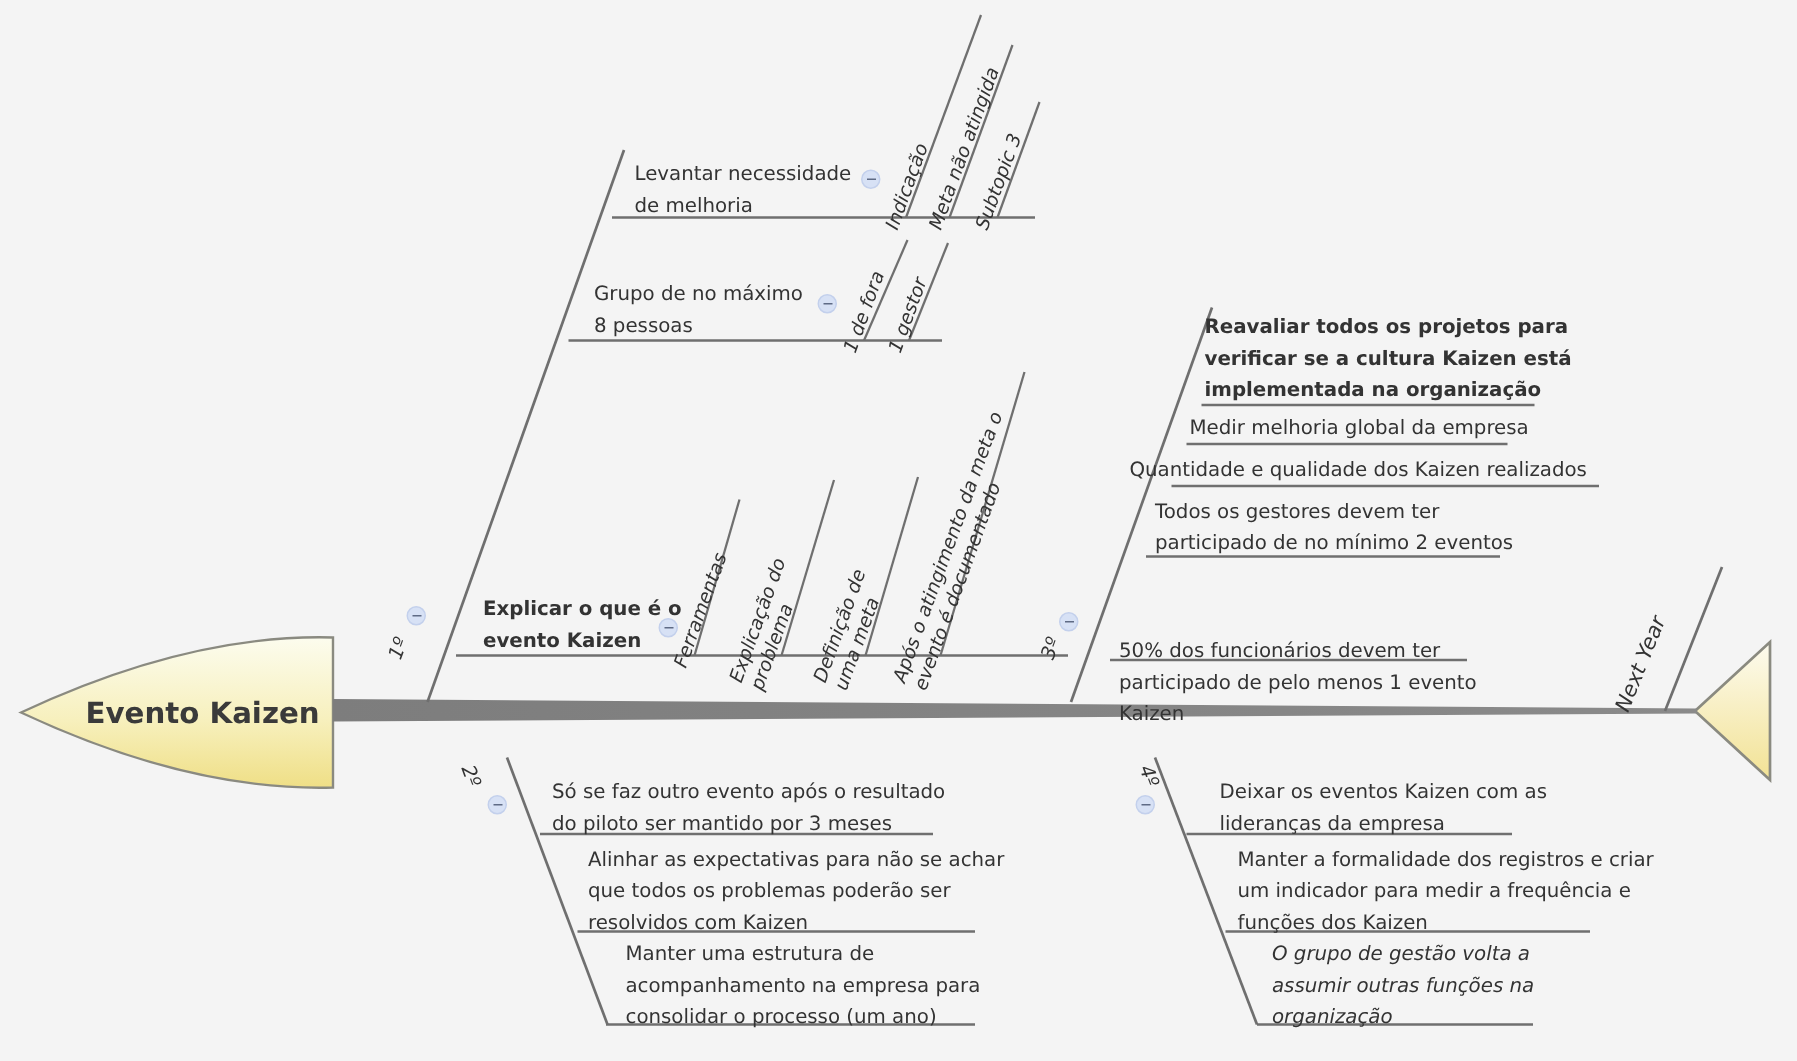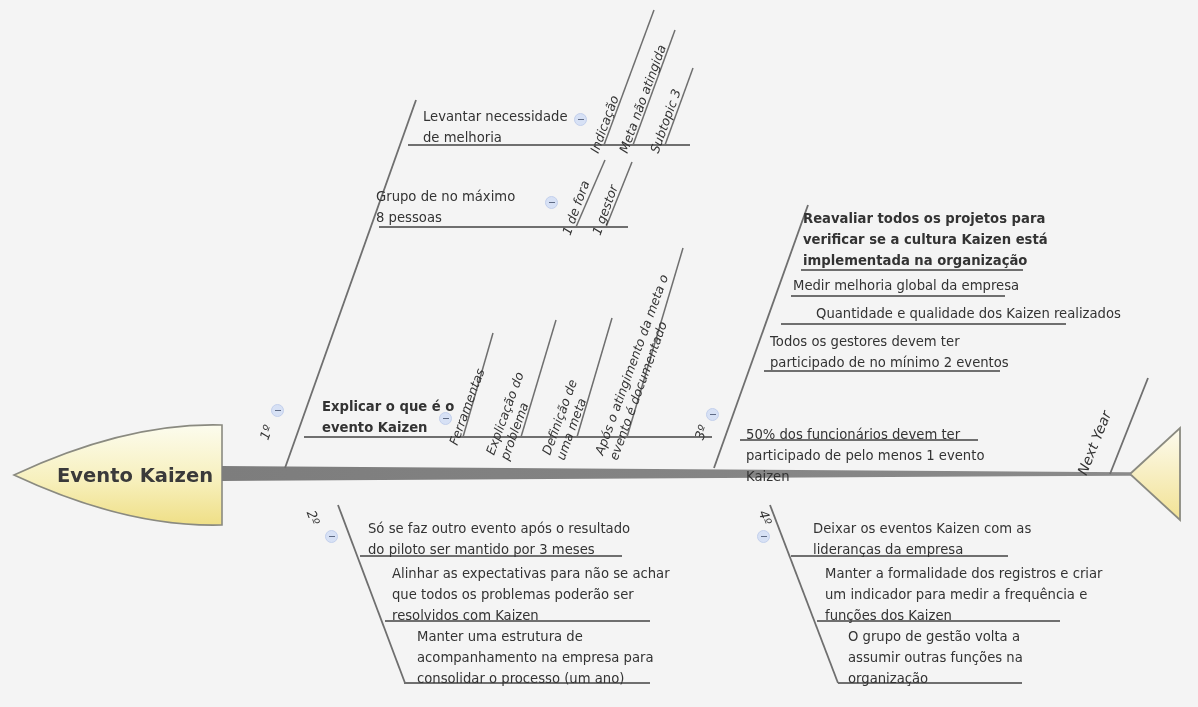--- a/index.html
+++ b/index.html
@@ -147,21 +147,21 @@
   <div class="tog" style="left:271px; top:404px;"></div>
   <div class="tog" style="left:706px; top:408px;"></div>
   <div class="tog" style="left:325px; top:530px;"></div>
   <div class="tog" style="left:757px; top:530px;"></div>
   <div class="tog" style="left:574px; top:113px;"></div>
   <div class="tog" style="left:545px; top:196px;"></div>
   <div class="tog" style="left:439px; top:412px;"></div>
 
   <div class="lbl" style="left:423px; top:106px;">Levantar necessidade
 de melhoria</div>
-  <div class="lbl" style="left:376px; top:186px;">Grupo de no máximo
+  <div class="lbl" style="left:396px; top:186px;">Grupo de no máximo
 8 pessoas</div>
   <div class="lbl" style="left:322px; top:396px;font-weight:bold;">Explicar o que é o
 evento Kaizen</div>
 
   <div class="rot" style="left:601px; top:140px; transform:rotate(-70deg);">Indicação</div>
   <div class="rot" style="left:630px; top:140px; transform:rotate(-70deg);">Meta não atingida</div>
   <div class="rot" style="left:661px; top:140px; transform:rotate(-70deg);">Subtopic 3</div>
 
   <div class="rot" style="left:573px; top:222px; transform:rotate(-70deg);">1 de fora</div>
   <div class="rot" style="left:603px; top:222px; transform:rotate(-70deg);">1 gestor</div>
@@ -171,40 +171,40 @@
 problema</div>
   <div class="rot" style="left:567px; top:432px; transform:rotate(-70deg);">Definição de
 uma meta</div>
   <div class="rot" style="left:620px; top:432px; transform:rotate(-70deg);">Após o atingimento da meta o
 evento é documentado</div>
 
   <div class="lbl c" style="left:803px; top:208px; width:218px;font-weight:bold;">Reavaliar todos os projetos para
 verificar se a cultura Kaizen está
 implementada na organização</div>
   <div class="lbl c" style="left:793px; top:275px; width:210px;">Medir melhoria global da empresa</div>
-  <div class="lbl c" style="left:816px; top:303px; width:281px;">Quantidade e qualidade dos Kaizen realizados</div>
+  <div class="lbl c" style="left:753px; top:303px; width:281px;">Quantidade e qualidade dos Kaizen realizados</div>
   <div class="lbl" style="left:770px; top:331px;">Todos os gestores devem ter
 participado de no mínimo 2 eventos</div>
   <div class="lbl" style="left:746px; top:378px;margin-top:46px;">50% dos funcionários devem ter
 participado de pelo menos 1 evento
 Kaizen</div>
 
   <div class="lbl" style="left:368px; top:518px;">Só se faz outro evento após o resultado
 do piloto ser mantido por 3 meses</div>
   <div class="lbl" style="left:392px; top:563px;">Alinhar as expectativas para não se achar
 que todos os problemas poderão ser
 resolvidos com Kaizen</div>
   <div class="lbl" style="left:417px; top:626px;">Manter uma estrutura de
 acompanhamento na empresa para
 consolidar o processo (um ano)</div>
 
   <div class="lbl" style="left:801px; top:518px;margin-left:12px;">Deixar os eventos Kaizen com as
 lideranças da empresa</div>
   <div class="lbl" style="left:825px; top:563px;">Manter a formalidade dos registros e criar
 um indicador para medir a frequência e
 funções dos Kaizen</div>
-  <div class="lbl" style="left:848px; top:626px;">O grupo de gestão volta a
+  <div class="lbl" style="left:848px; top:626px;font-style:italic;">O grupo de gestão volta a
 assumir outras funções na
 organização</div>
 
   <div class="rot" style="left:1089px; top:462px; transform:rotate(-68deg); font-size:14px;">Next Year</div>
 
 </div>
 
 </body></html>

